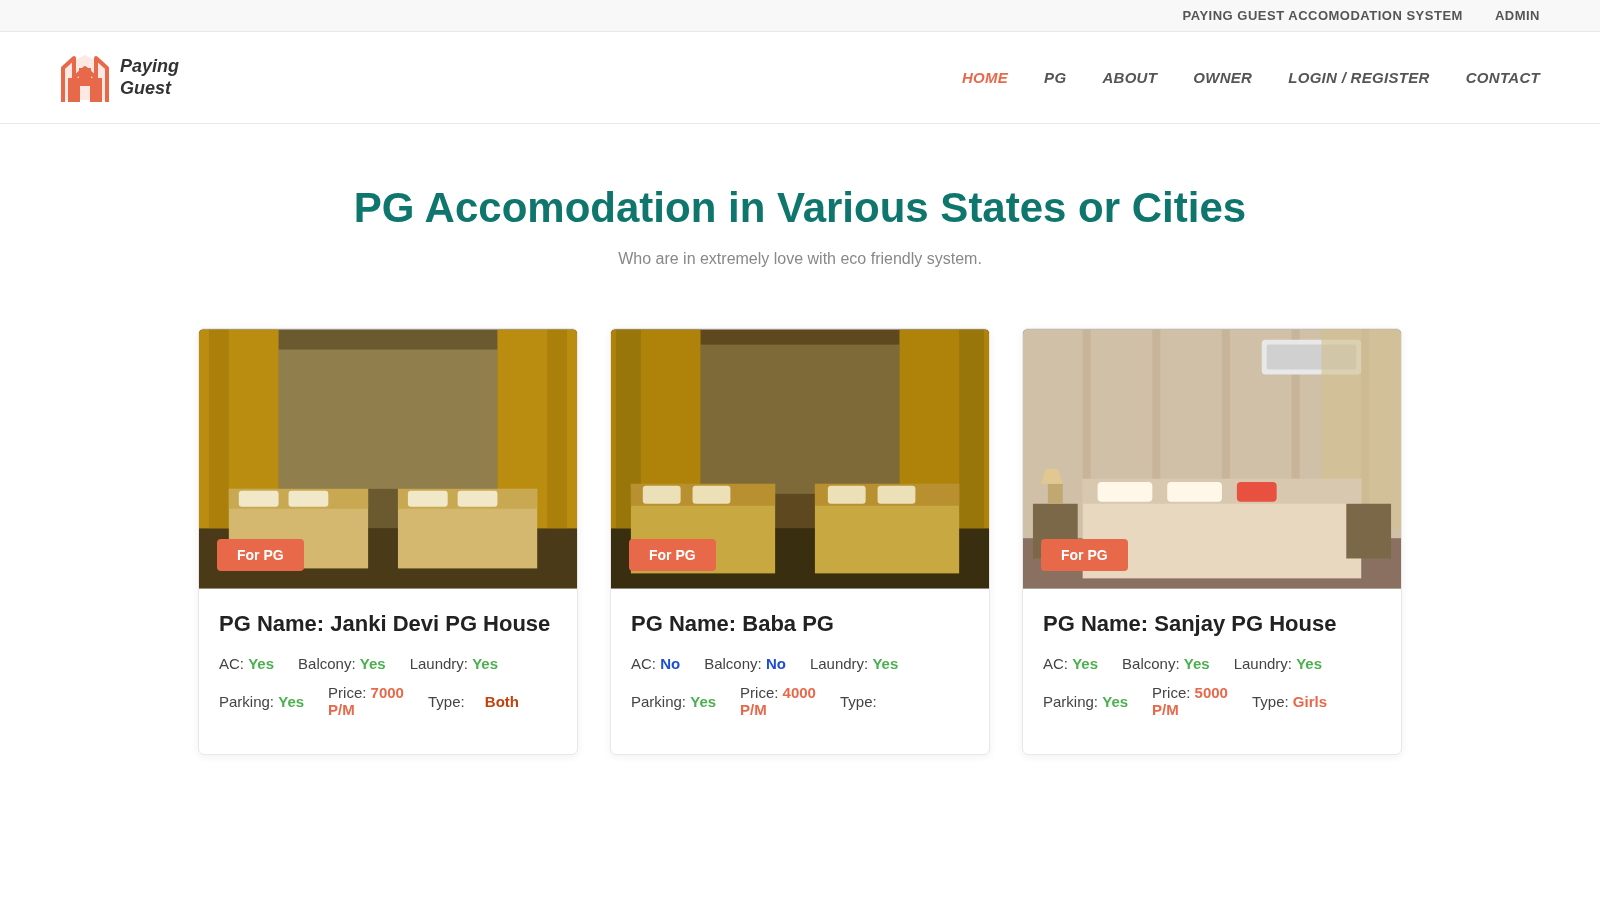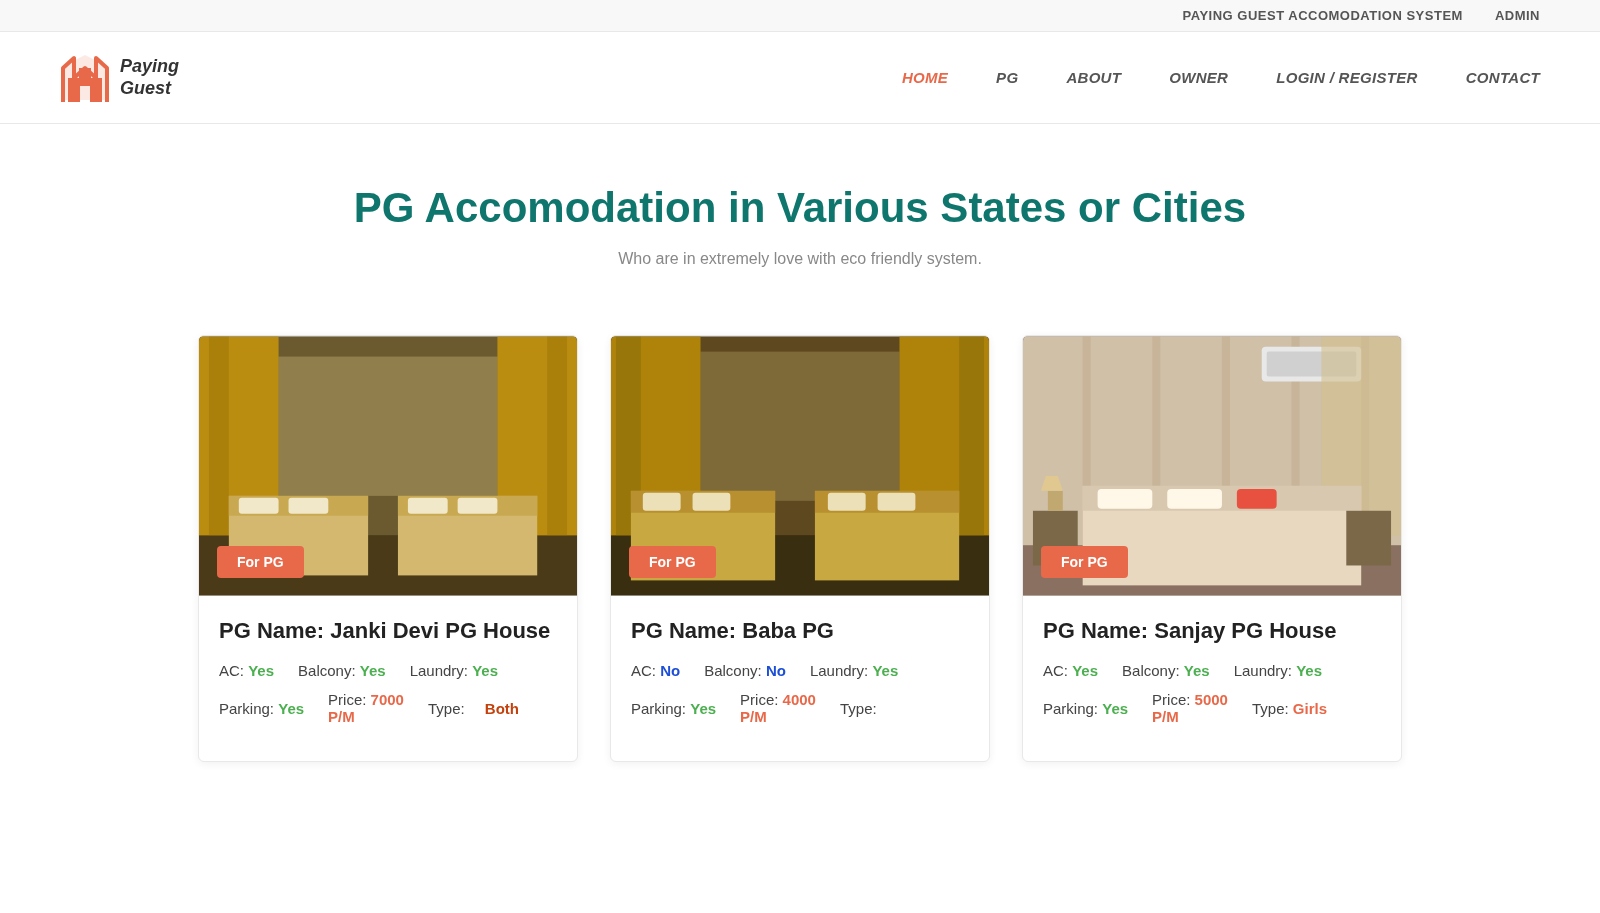--- a/index.html
+++ b/index.html
@@ -42,21 +42,21 @@
       height: 55px;
     }
     .logo-text {
       font-size: 18px;
       font-weight: 700;
       color: #333;
       line-height: 1.2;
     }
     nav {
       display: flex;
-      gap: 48px;
+      gap: 36px;
     }
     .nav-item {
       font-size: 15px;
       font-weight: 600;
       color: #555;
       cursor: pointer;
       text-decoration: none;
       letter-spacing: 0.3px;
     }
     .nav-item.active {
@@ -86,21 +86,20 @@
       gap: 32px;
       justify-content: center;
     }
     .card {
       background: #fff;
       border: 1px solid #e8e8e8;
       border-radius: 6px;
       width: 380px;
       overflow: hidden;
       box-shadow: 0 2px 8px rgba(0,0,0,0.06);
-      margin-top: 7px;
     }
     .card-image-wrapper {
       position: relative;
       width: 100%;
       height: 260px;
       overflow: hidden;
     }
     .for-pg-badge {
       position: absolute;
       bottom: 18px;

